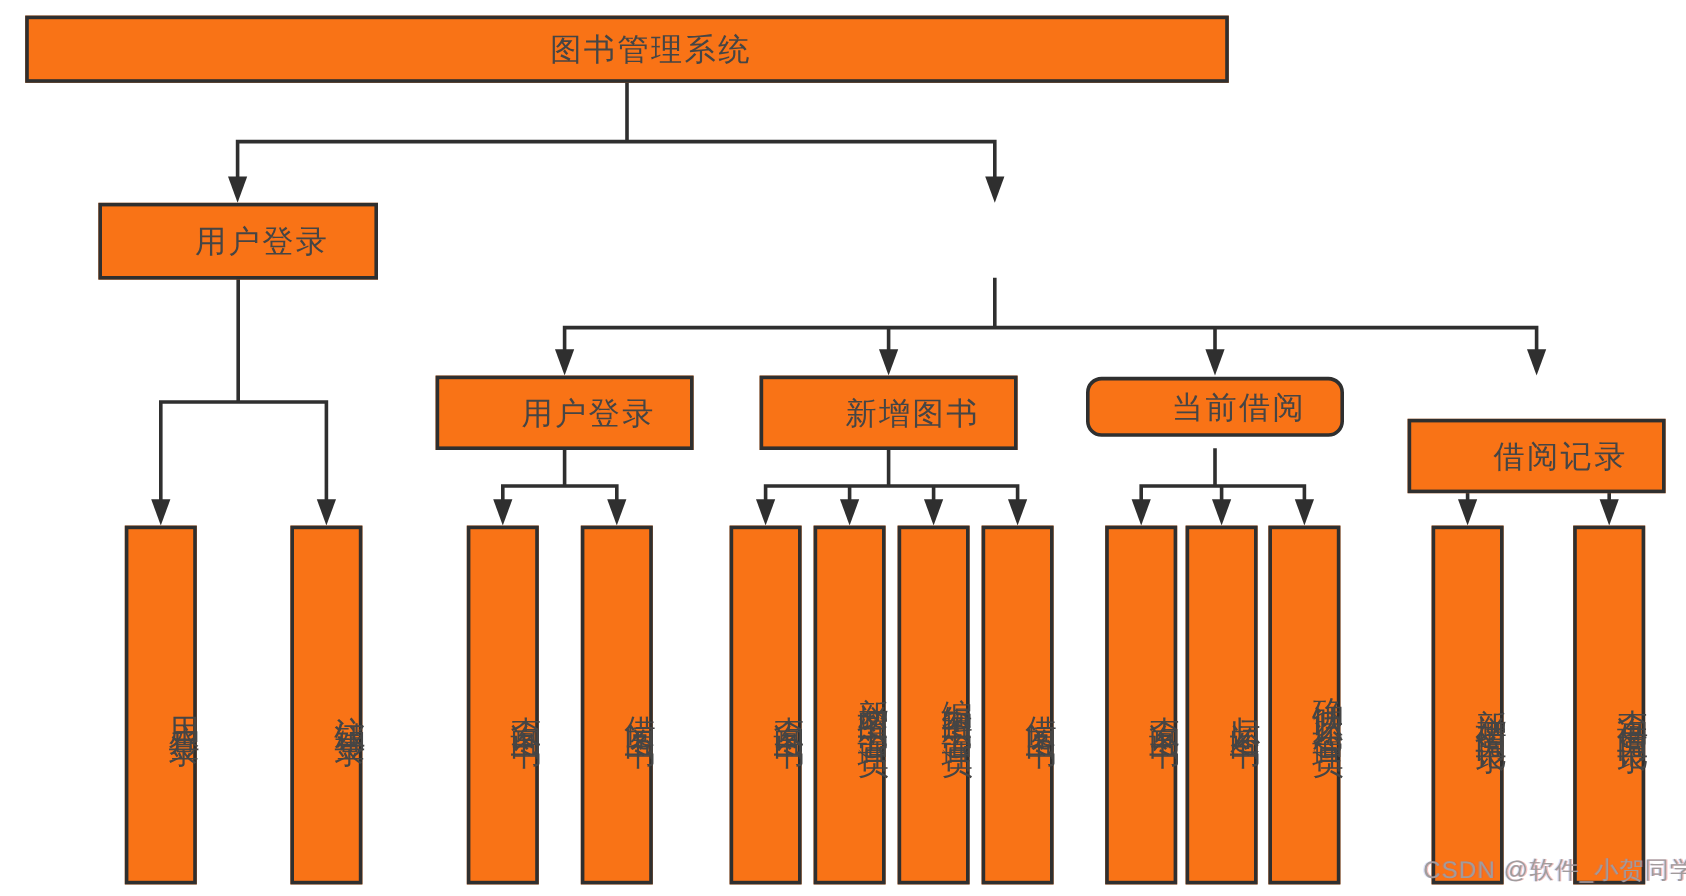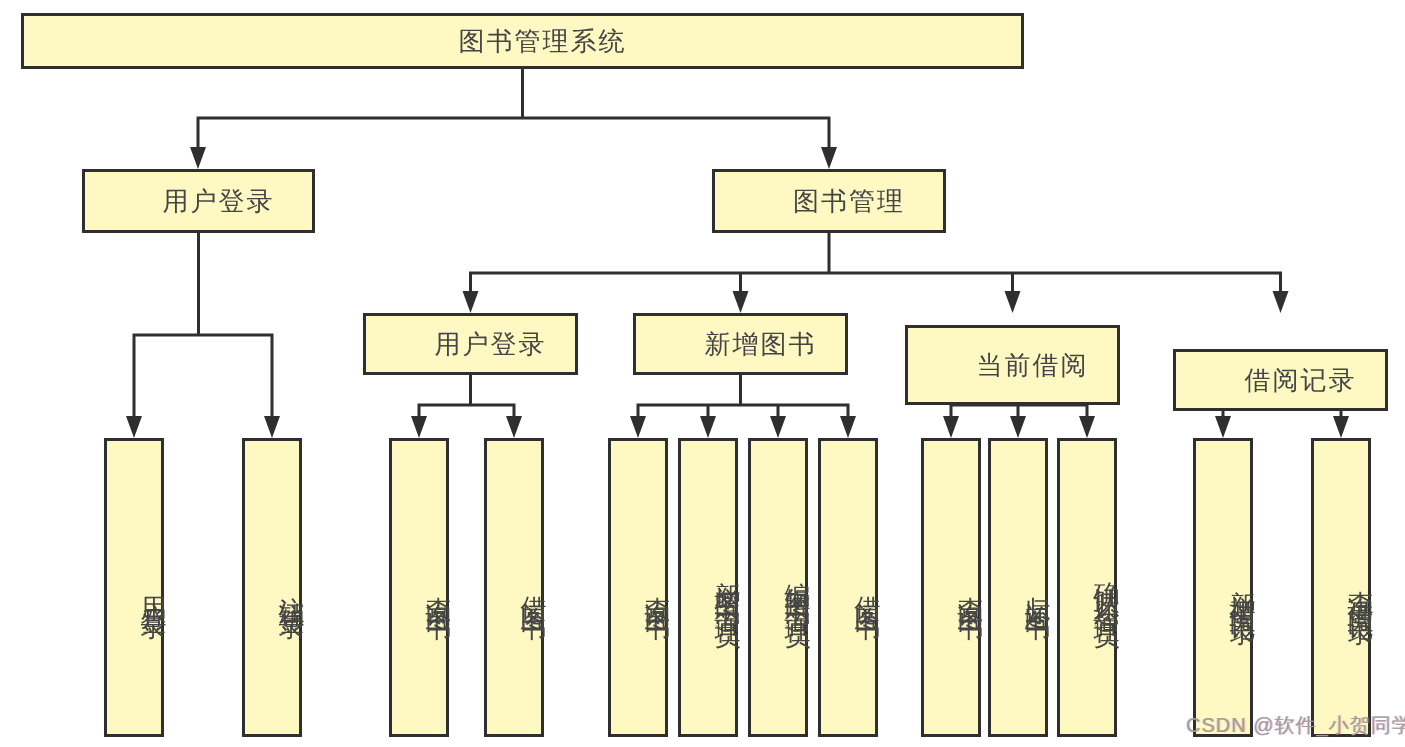--- a/index.html
+++ b/index.html
@@ -18,21 +18,21 @@
     font-family: "Liberation Sans", "DejaVu Sans", sans-serif;
     color: var(--text);
     overflow: hidden;
   }
   .wires { position: absolute; left: 0; top: 0; }
   .wire  { fill: none; stroke: var(--line); stroke-width: 3; stroke-linecap: square; }
   .arrow { fill: var(--line); stroke: none; }
   .box {
     position: absolute;
     box-sizing: border-box;
-    background: #fef9c3;
+    background: #f97316;
     border: 3px solid var(--border);
     display: flex;
     align-items: center;
     justify-content: center;
     font-size: 26px;
     letter-spacing: 2px;
     white-space: nowrap;
     color: var(--text);
     padding-left: 40px;
   }
@@ -109,25 +109,24 @@
     <polygon class="arrow" points="943,416 959,416 951,438"></polygon>
     <polygon class="arrow" points="1010,416 1026,416 1018,438"></polygon>
     <polygon class="arrow" points="1079,416 1095,416 1087,438"></polygon>
     <polygon class="arrow" points="1215,416 1231,416 1223,438"></polygon>
     <polygon class="arrow" points="1333,416 1349,416 1341,438"></polygon>
   </svg>
 
   <div class="box" style="left:21px; top:13px; width:1003px; height:56px;">图书管理系统</div>
 
   <div class="box" style="left:82px; top:169px; width:233px; height:64px;">用户登录</div>
-  <div class="box" style="left:712px; top:169px; width:234px; height:64px;">图书管理</div>
 
   <div class="box" style="left:363px; top:313px; width:215px; height:62px;">用户登录</div>
   <div class="box" style="left:633px; top:313px; width:215px; height:62px;">新增图书</div>
-  <div class="box" style="left:905px; top:325px; width:215px; height:80px;">当前借阅</div>
+  <div class="box" style="left:905px; top:314px; width:215px; height:50px;border-radius:13px;">当前借阅</div>
   <div class="box" style="left:1173px; top:313px; width:215px; height:62px;margin-top:36px;">借阅记录</div>
 
   <div class="box leaf" style="left:104px; top:438px; width:60px; height:299px;">用户登录</div>
   <div class="box leaf" style="left:242px; top:438px; width:60px; height:299px;">注销登录</div>
 
   <div class="box leaf" style="left:389px; top:438px; width:60px; height:299px;">查询图书</div>
   <div class="box leaf" style="left:484px; top:438px; width:60px; height:299px;">借阅图书</div>
 
   <div class="box leaf" style="left:608px; top:438px; width:60px; height:299px;">查询图书</div>
   <div class="box leaf" style="left:678px; top:438px; width:60px; height:299px;">新增图书（管理员）</div>

